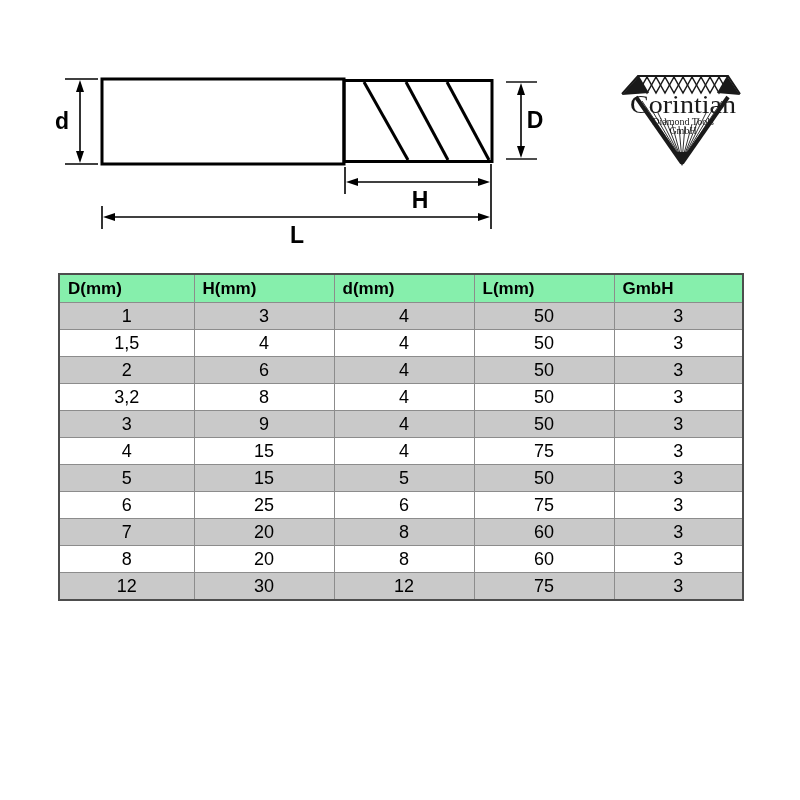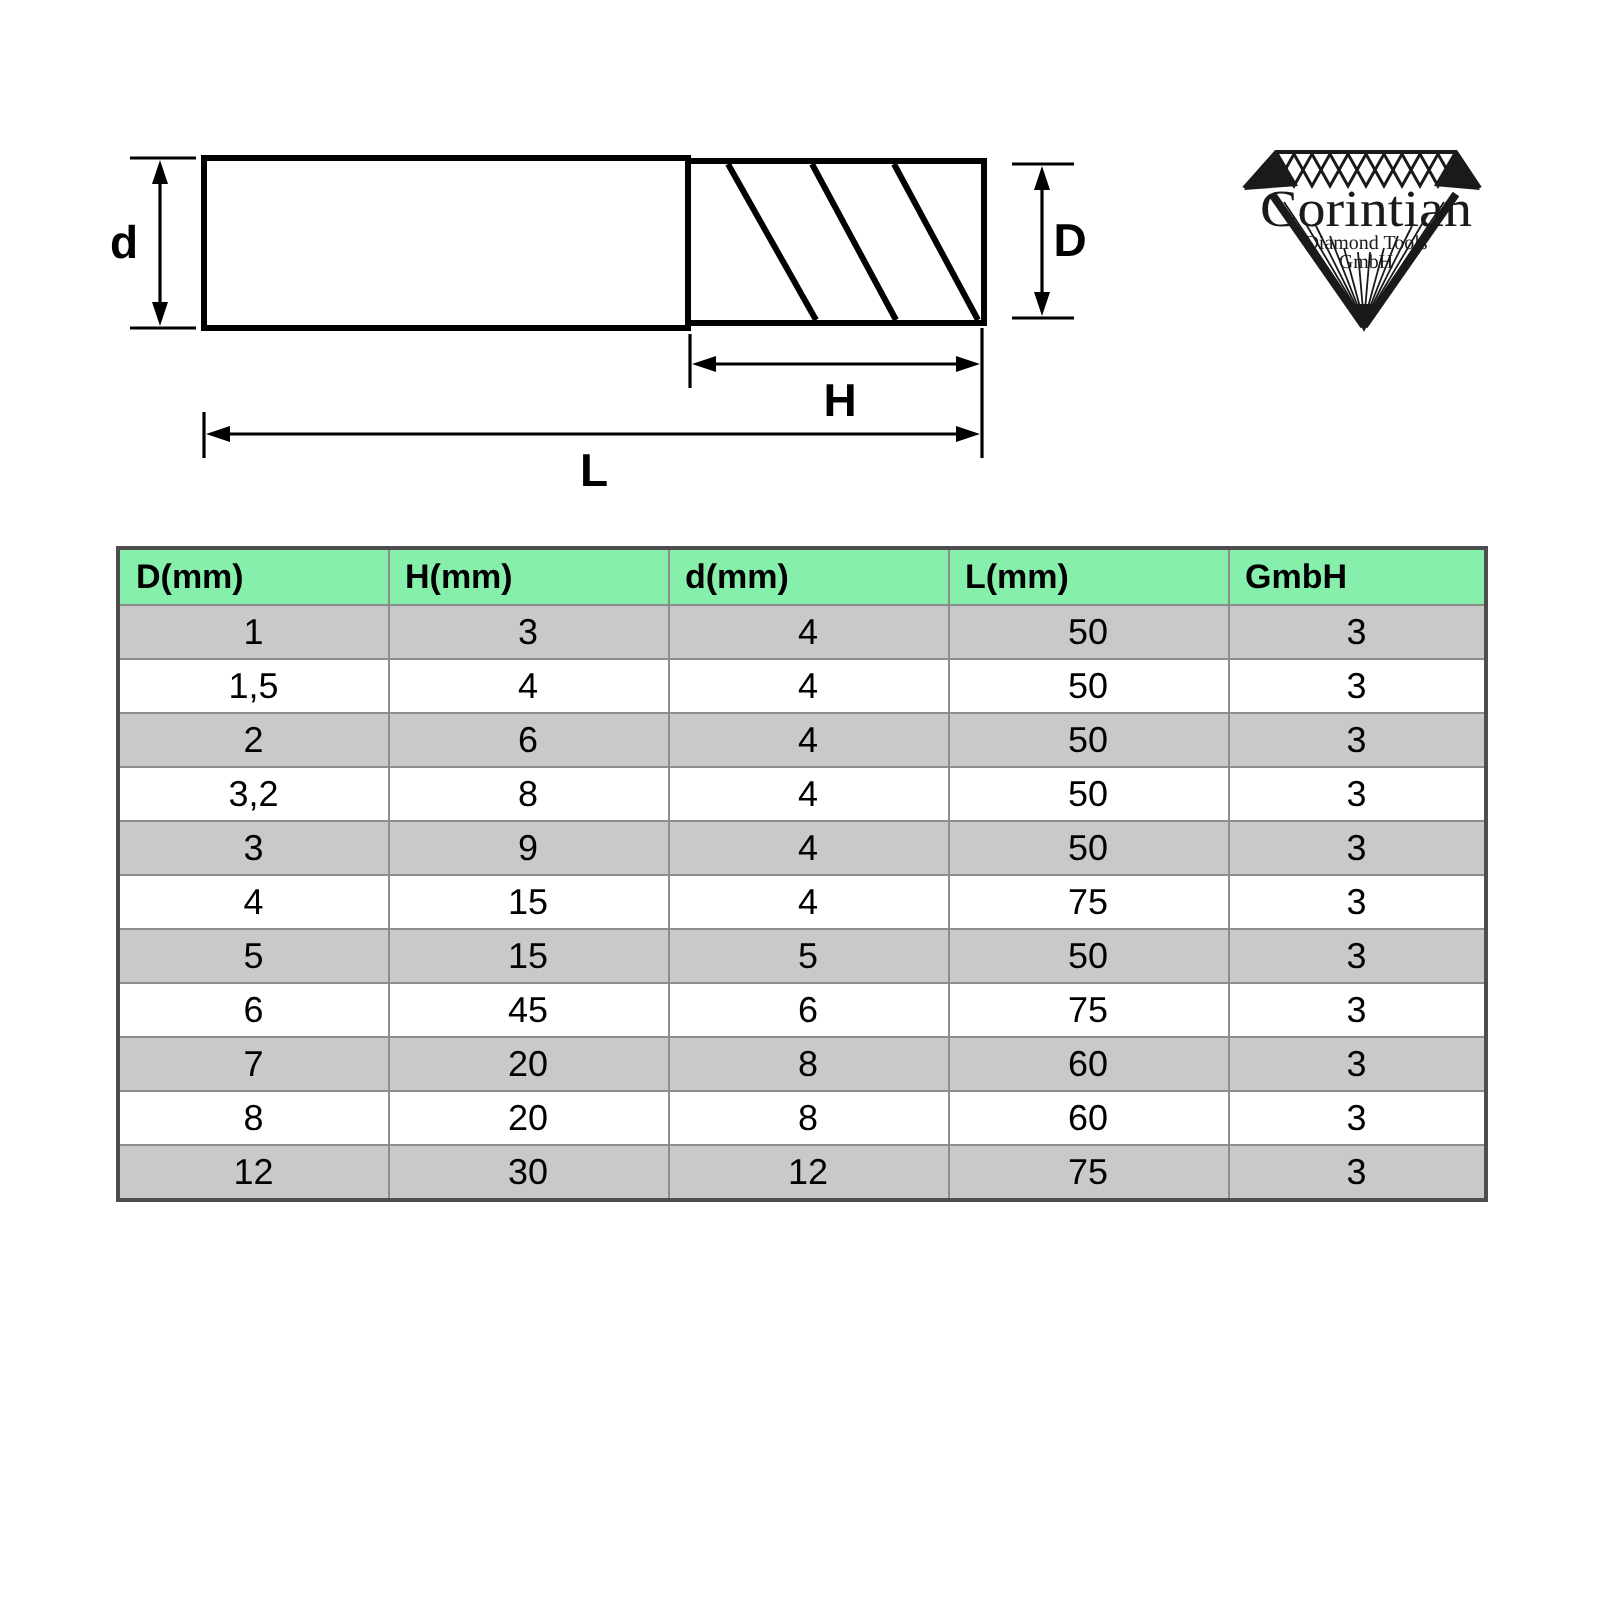--- a/index.html
+++ b/index.html
@@ -231,21 +231,21 @@
         </tr>
         <tr>
           <td>5</td>
           <td>15</td>
           <td>5</td>
           <td>50</td>
           <td>3</td>
         </tr>
         <tr>
           <td>6</td>
-          <td>45</td>
+          <td>25</td>
           <td>6</td>
           <td>75</td>
           <td>3</td>
         </tr>
         <tr>
           <td>7</td>
           <td>20</td>
           <td>8</td>
           <td>60</td>
           <td>3</td>

